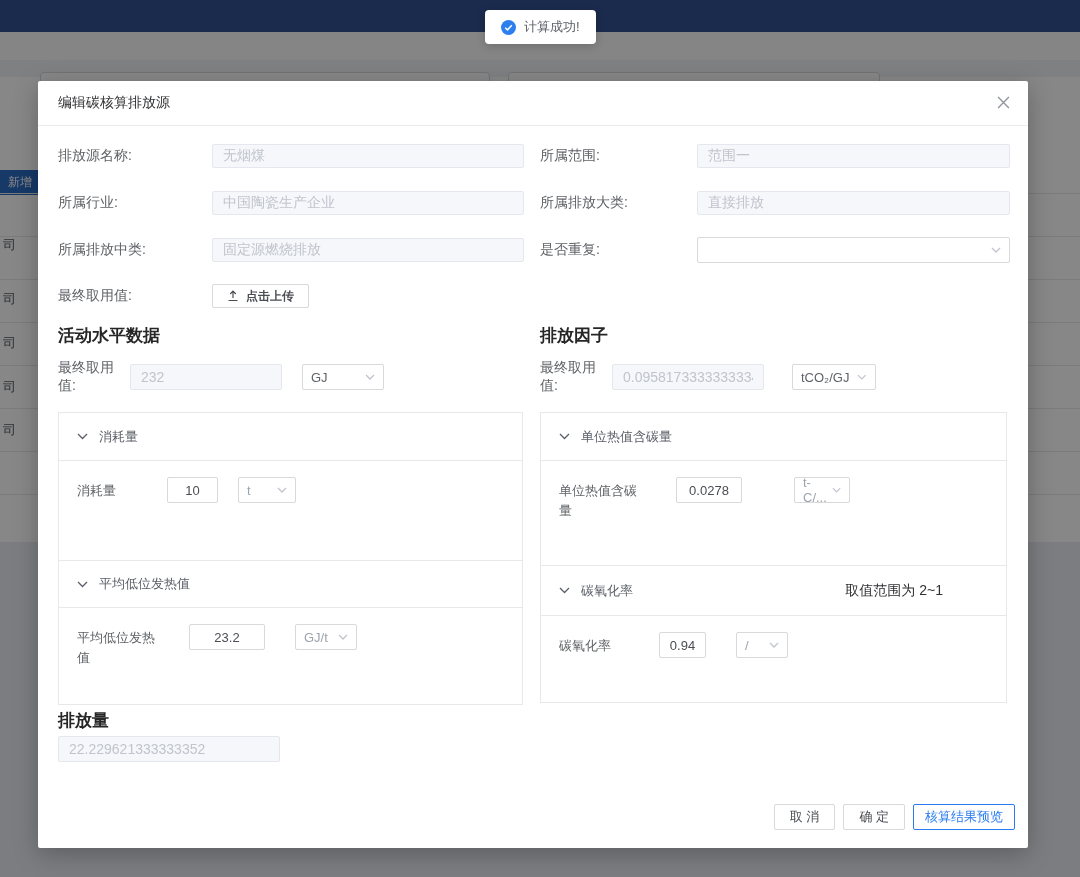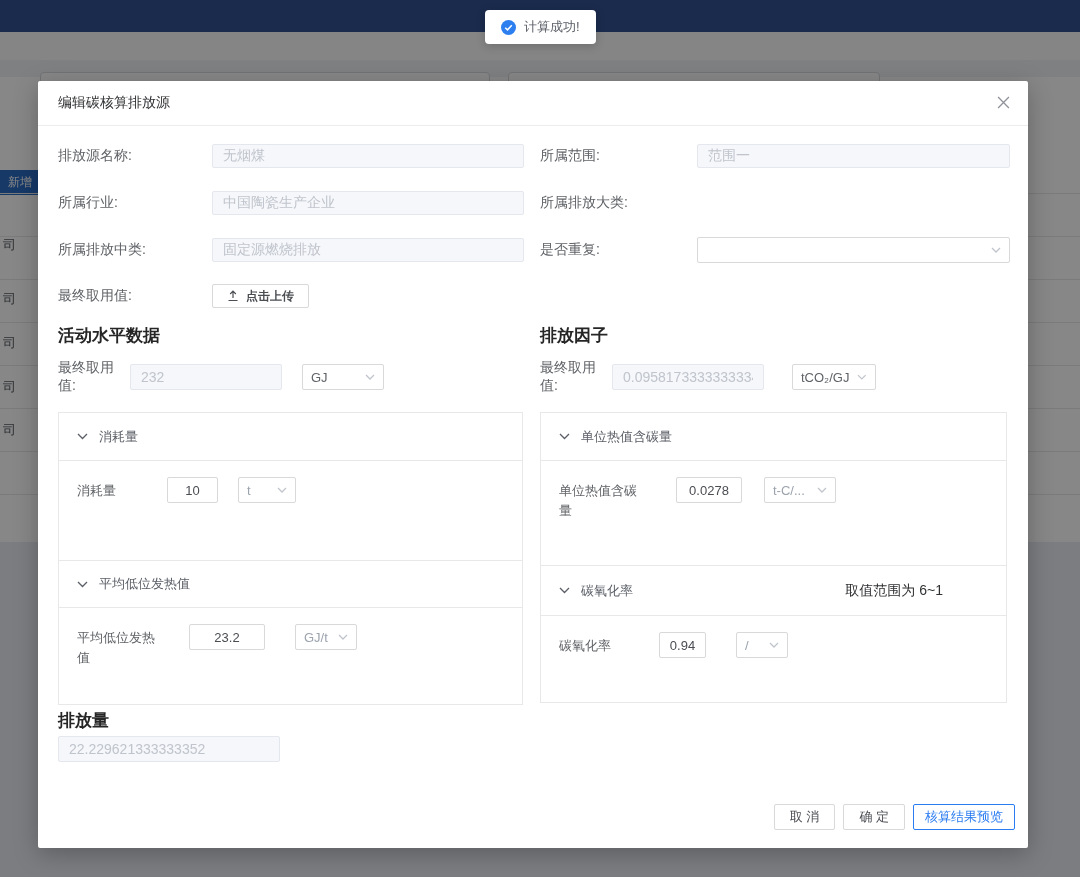--- a/index.html
+++ b/index.html
@@ -141,20 +141,21 @@
       <span class="fl">所属范围:</span>
       <div class="fc"><input class="inp" disabled="" value="范围一" style=""></div>
     </div>
 
     <div class="form-row fr-left" style="top:110px">
       <span class="fl">所属行业:</span>
       <div class="fc"><input class="inp" disabled="" value="中国陶瓷生产企业" style=""></div>
     </div>
     <div class="form-row fr-right" style="top:110px">
       <span class="fl">所属排放大类:</span>
+      <div class="fc"><input class="inp" disabled="" value="直接排放" style=""></div>
     </div>
 
     <div class="form-row fr-left" style="top:157px">
       <span class="fl">所属排放中类:</span>
       <div class="fc"><input class="inp" disabled="" value="固定源燃烧排放" style=""></div>
     </div>
     <div class="form-row fr-right" style="top:156px; height:26px">
       <span class="fl">是否重复:</span>
       <div class="fc sel sel-empty">
         <span></span>
@@ -241,35 +242,35 @@
       <div class="panel">
         <div class="panel-hd">
           <svg width="11" height="7" viewBox="0 0 11 7">
               <polyline points="1,1 5.5,5.5 10,1" fill="none" stroke="#5a5e66" stroke-width="1.3"></polyline>
             </svg>
           <span class="phd-title">单位热值含碳量</span>
         </div>
         <div class="panel-bd" style="height:104px">
           <span class="f-label">单位热值含碳量</span>
           <input class="f-inp" style="width: 66px; margin-left: 37px;" value="0.0278">
-          <div class="sel f-sel" style="width:72px; margin-left:22px">
+          <div class="sel f-sel" style="width:56px; margin-left:52px">
             <span>t-C/...</span>
             <svg width="10" height="6" viewBox="0 0 10 6">
                 <polyline points="1,1 5,5 9,1" fill="none" stroke="#c0c4cc" stroke-width="1.3"></polyline>
               </svg>
           </div>
         </div>
       </div>
       <div class="panel">
         <div class="panel-hd" style="height:50px">
           <svg width="11" height="7" viewBox="0 0 11 7">
               <polyline points="1,1 5.5,5.5 10,1" fill="none" stroke="#5a5e66" stroke-width="1.3"></polyline>
             </svg>
           <span class="phd-title">碳氧化率</span>
-          <span class="phd-hint" style="margin-right:45px">取值范围为 6~1</span>
+          <span class="phd-hint" style="margin-right:45px">取值范围为 2~1</span>
         </div>
         <div class="panel-bd" style="height:86px">
           <span class="f-label">碳氧化率</span>
           <input class="f-inp" style="width: 47px; margin-left: 20px;" value="0.94">
           <div class="sel f-sel" style="width:52px; margin-left:30px">
             <span>/</span>
             <svg width="10" height="6" viewBox="0 0 10 6">
                 <polyline points="1,1 5,5 9,1" fill="none" stroke="#c0c4cc" stroke-width="1.3"></polyline>
               </svg>
           </div>

